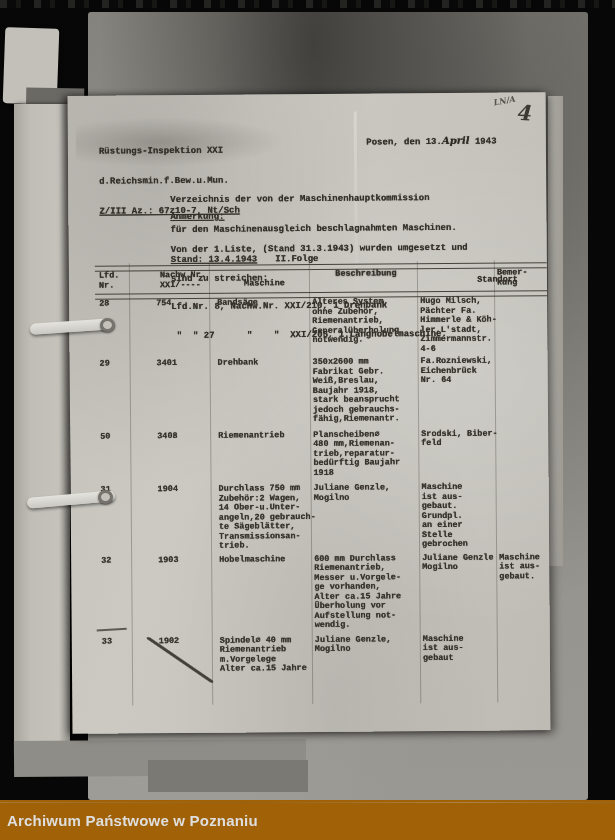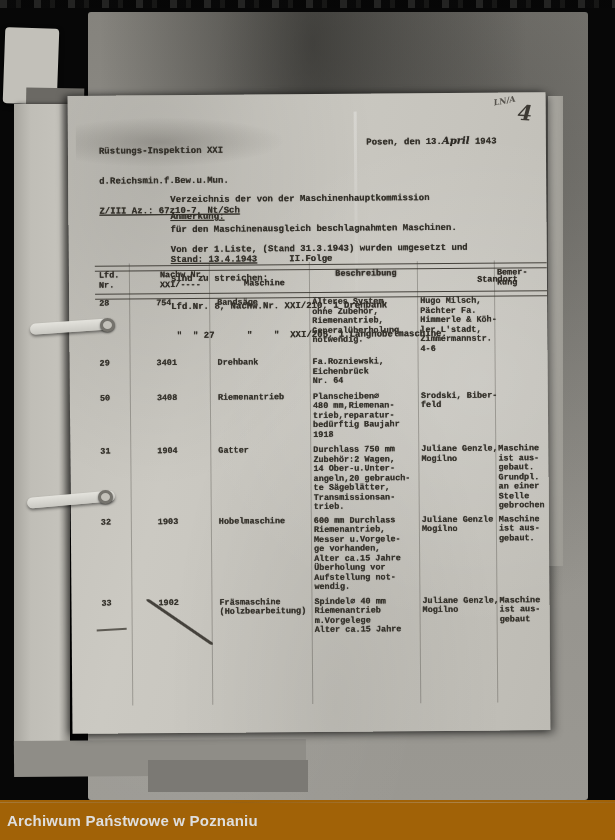--- a/index.html
+++ b/index.html
@@ -54,21 +54,21 @@
   #dateline{position:absolute;left:266px;top:32px;font-size:9px;white-space:pre;}
   #dateline .hand-month{font-family:"DejaVu Serif",serif;font-style:italic;font-weight:700;font-size:10px;color:#2e2b26;}
 
   #hand-code{position:absolute;left:426px;top:3px;font-family:"DejaVu Serif",serif;font-style:italic;
     font-size:8px;color:#55524c;transform:rotate(-10deg);font-weight:600;}
   #hand-four{position:absolute;left:450px;top:8px;font-family:"DejaVu Serif",serif;font-style:italic;
     font-size:21px;color:#3c3933;transform:rotate(4deg);font-weight:600;}
 
   #heading{position:absolute;left:102px;top:80px;font-size:9px;line-height:10px;white-space:pre;}
   #heading .stand{text-decoration:underline;}
-  #heading .folge{margin-left:32px;}
+  #heading .folge{margin-left:18px;}
 
   #note-title{position:absolute;left:102px;top:117px;font-size:9px;text-decoration:underline;white-space:pre;}
   #note-body{position:absolute;left:102px;top:132px;font-size:9px;line-height:9.5px;white-space:pre;}
 
   .hrule{position:absolute;left:26px;width:452px;height:4px;
     border-top:1.5px solid #45423c;border-bottom:1.5px solid #45423c;}
   #hrule-top{top:170px;} #hrule-mid{top:198px;}
 
   #table-header{position:absolute;left:0;top:176px;width:478px;height:22px;}
   .hcell{position:absolute;font-family:"Liberation Mono","DejaVu Sans Mono",monospace;font-weight:700;
@@ -195,20 +195,27 @@
 Himmerle &amp; Köh-
 ler,L'stadt,
 Zimmermannstr.
 4-6</div>
           <div class="cell cell-bemerkung"></div>
         </div>
         <div class="trow">
           <div class="cell cell-lfd">29</div>
           <div class="cell cell-nachw">3401</div>
           <div class="cell cell-maschine">Drehbank</div>
+          <div class="cell cell-beschreibung">350x2600 mm
+Fabrikat Gebr.
+Weiß,Breslau,
+Baujahr 1918,
+stark beansprucht
+jedoch gebrauchs-
+fähig,Riemenantr.</div>
           <div class="cell cell-standort">Fa.Rozniewski,
 Eichenbrück
 Nr. 64</div>
           <div class="cell cell-bemerkung"></div>
         </div>
         <div class="trow">
           <div class="cell cell-lfd">50</div>
           <div class="cell cell-nachw">3408</div>
           <div class="cell cell-maschine">Riemenantrieb</div>
           <div class="cell cell-beschreibung">Planscheiben⌀
@@ -216,21 +223,20 @@
 trieb,reparatur-
 bedürftig Baujahr
 1918</div>
           <div class="cell cell-standort">Srodski, Biber-
 feld</div>
           <div class="cell cell-bemerkung"></div>
         </div>
         <div class="trow">
           <div class="cell cell-lfd">31</div>
           <div class="cell cell-nachw">1904</div>
-          <div class="cell cell-maschine">Gatter</div>
           <div class="cell cell-beschreibung">Durchlass 750 mm
 Zubehör:2 Wagen,
 14 Ober-u.Unter-
 angeln,20 gebrauch-
 te Sägeblätter,
 Transmissionsan-
 trieb.</div>
           <div class="cell cell-standort">Juliane Genzle,
 Mogilno</div>
           <div class="cell cell-bemerkung">Maschine
@@ -255,22 +261,20 @@
 wendig.</div>
           <div class="cell cell-standort">Juliane Genzle
 Mogilno</div>
           <div class="cell cell-bemerkung">Maschine
 ist aus-
 gebaut.</div>
         </div>
         <div class="trow">
           <div class="cell cell-lfd">33</div>
           <div class="cell cell-nachw struck">1902</div>
-          <div class="cell cell-maschine">Fräsmaschine
-(Holzbearbeitung)</div>
           <div class="cell cell-beschreibung">Spindel⌀ 40 mm
 Riemenantrieb
 m.Vorgelege
 Alter ca.15 Jahre</div>
           <div class="cell cell-standort">Juliane Genzle,
 Mogilno</div>
           <div class="cell cell-bemerkung">Maschine
 ist aus-
 gebaut</div>
         </div>

